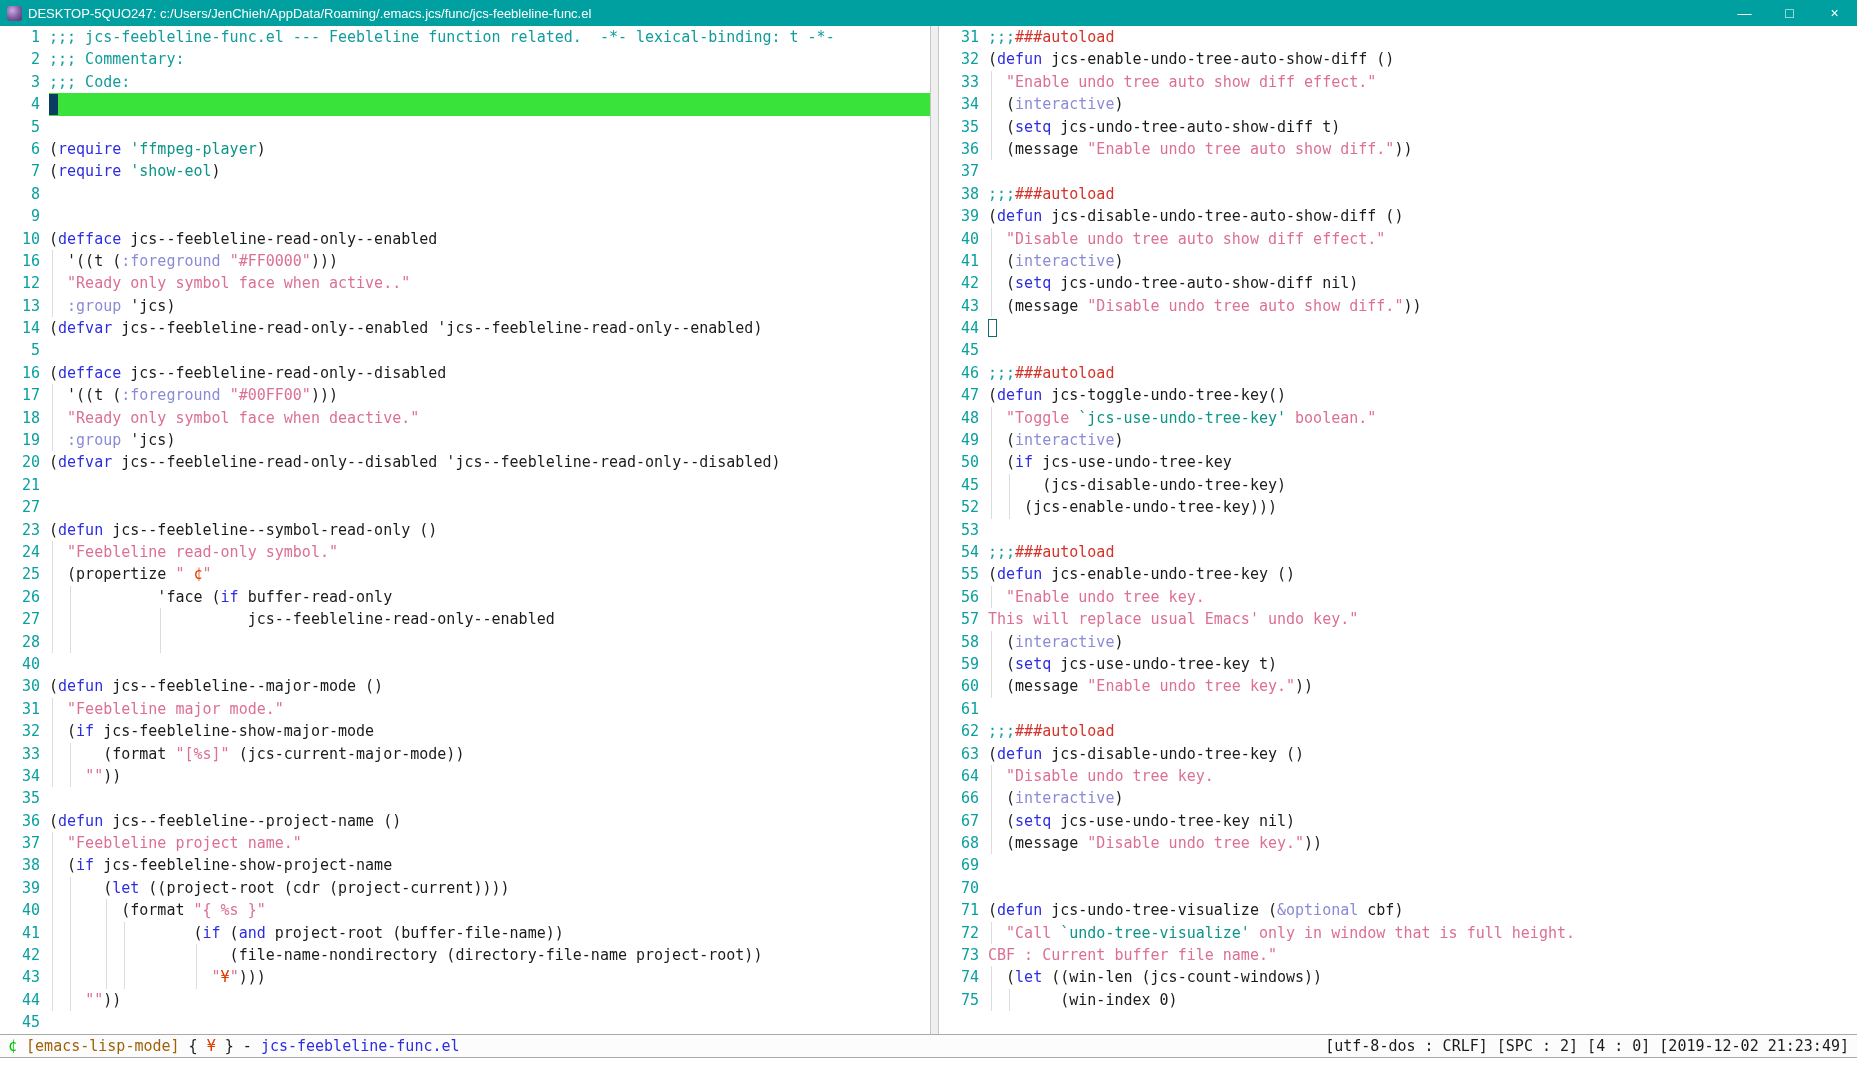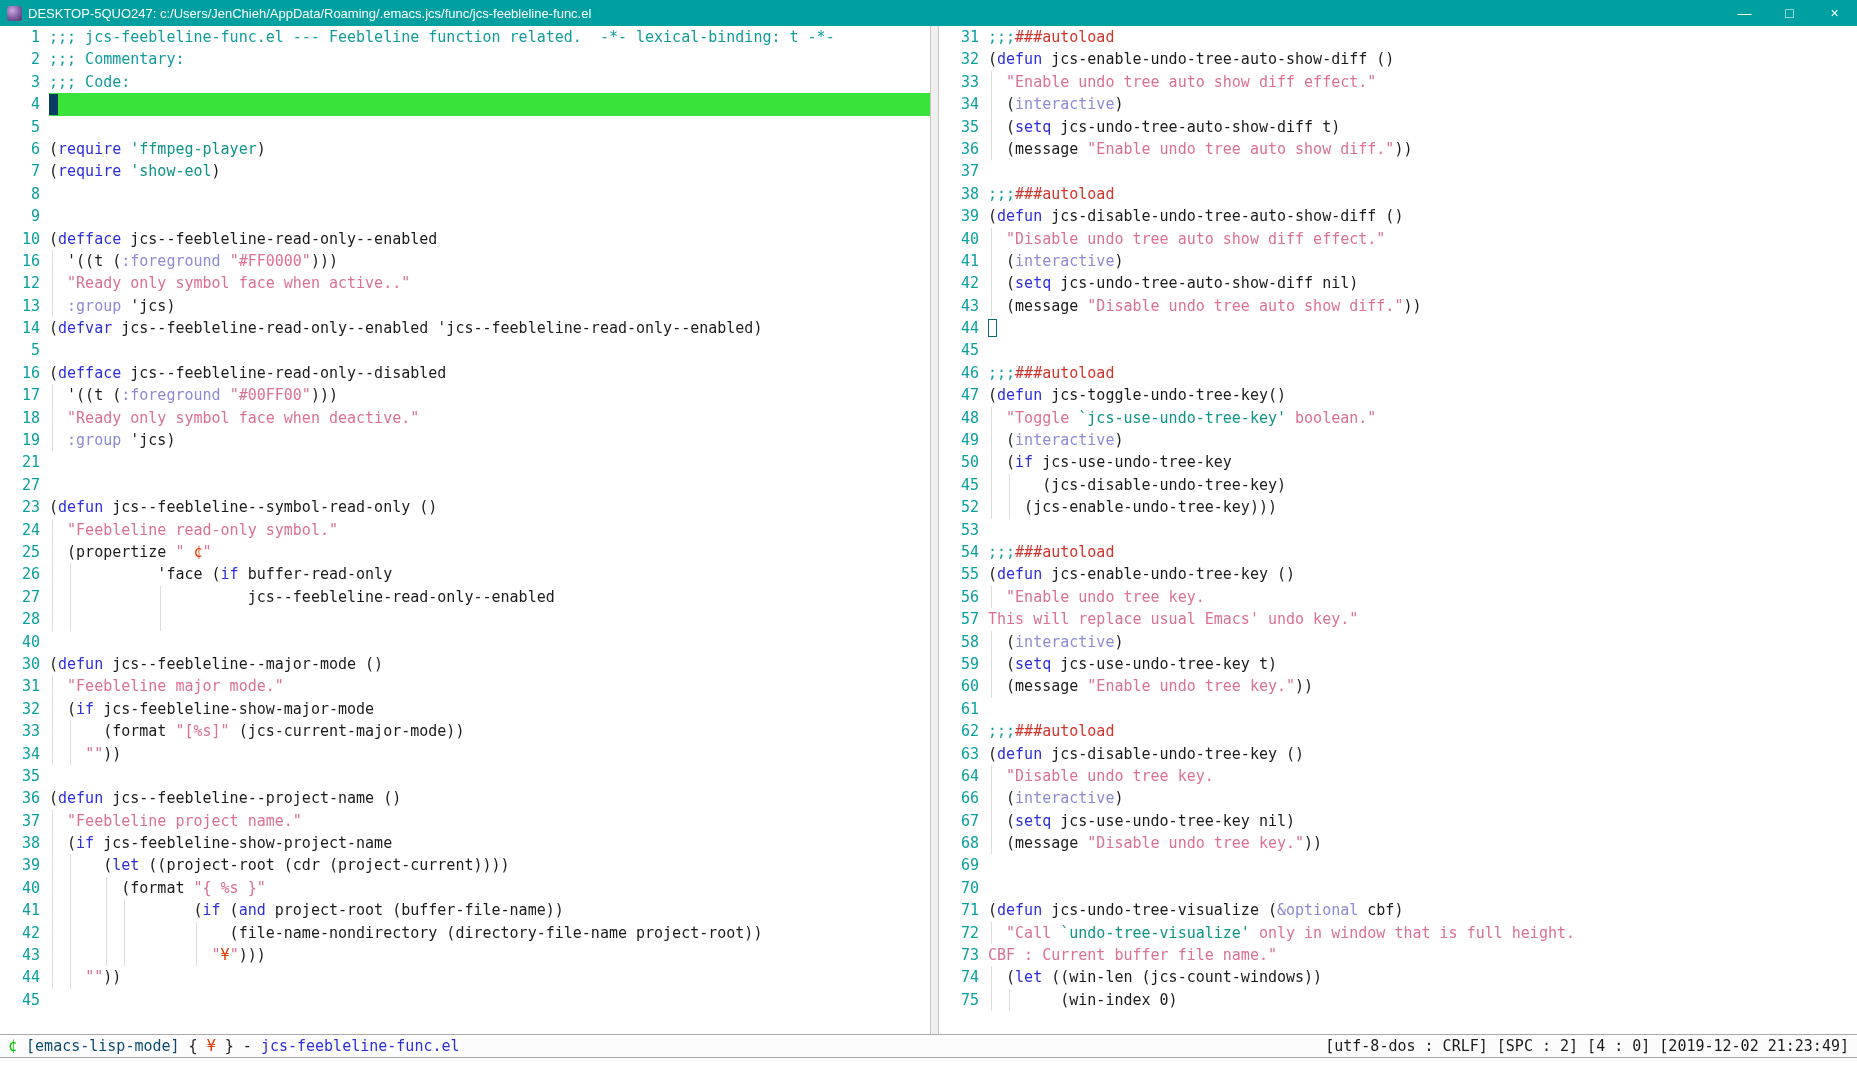--- a/index.html
+++ b/index.html
@@ -50,21 +50,21 @@
   .tk-sp{color:#e03c00;}
   
   .modeline{
     flex:0 0 24px;display:flex;align-items:center;background:#fcfcfc;
     border-top:1px solid #a9a9a9;border-bottom:1px solid #a9a9a9;
     font-size:15px;padding:0 8px;white-space:pre;box-sizing:border-box;color:#1b1b1b;
   }
   .modeline-left{display:flex;white-space:pre;}
   .modeline-right{margin-left:auto;color:#1b1b1b;}
   .ml-green{color:#00c400;}
-  .ml-teal{color:#0c4a6e;}
+  .ml-teal{color:#a16207;}
   .ml-red{color:#e03c00;}
   .ml-blue{color:#2d2de0;}
   
   .minibuffer{flex:1 1 auto;background:#fff;}
 </style>
 </head>
 <body>
 
 <div class="frame">
 
@@ -92,20 +92,21 @@
         <div class="code-line"><span class="gutter">10</span><span class="content"><span class="linetext"><span class="tk-d">(</span><span class="tk-kw">defface</span><span class="tk-d"> jcs--feebleline-read-only--enabled</span></span></span></div>
         <div class="code-line"><span class="gutter">16</span><span class="content"><i class="guide" style="left: calc(0ch + 3px);"></i><span class="linetext"><span class="tk-d">  '((t (</span><span class="tk-bi">:foreground</span><span class="tk-d"> </span><span class="tk-st">"#FF0000"</span><span class="tk-d">)))</span></span></span></div>
         <div class="code-line"><span class="gutter">12</span><span class="content"><i class="guide" style="left: calc(0ch + 3px);"></i><span class="linetext"><span class="tk-d">  </span><span class="tk-st">"Ready only symbol face when active.."</span></span></span></div>
         <div class="code-line"><span class="gutter">13</span><span class="content"><i class="guide" style="left: calc(0ch + 3px);"></i><span class="linetext"><span class="tk-d">  </span><span class="tk-bi">:group</span><span class="tk-d"> 'jcs)</span></span></span></div>
         <div class="code-line"><span class="gutter">14</span><span class="content"><span class="linetext"><span class="tk-d">(</span><span class="tk-kw">defvar</span><span class="tk-d"> jcs--feebleline-read-only--enabled 'jcs--feebleline-read-only--enabled)</span></span></span></div>
         <div class="code-line"><span class="gutter">5</span><span class="content"><span class="linetext"></span></span></div>
         <div class="code-line"><span class="gutter">16</span><span class="content"><span class="linetext"><span class="tk-d">(</span><span class="tk-kw">defface</span><span class="tk-d"> jcs--feebleline-read-only--disabled</span></span></span></div>
         <div class="code-line"><span class="gutter">17</span><span class="content"><i class="guide" style="left: calc(0ch + 3px);"></i><span class="linetext"><span class="tk-d">  '((t (</span><span class="tk-bi">:foreground</span><span class="tk-d"> </span><span class="tk-st">"#00FF00"</span><span class="tk-d">)))</span></span></span></div>
         <div class="code-line"><span class="gutter">18</span><span class="content"><i class="guide" style="left: calc(0ch + 3px);"></i><span class="linetext"><span class="tk-d">  </span><span class="tk-st">"Ready only symbol face when deactive."</span></span></span></div>
         <div class="code-line"><span class="gutter">19</span><span class="content"><i class="guide" style="left: calc(0ch + 3px);"></i><span class="linetext"><span class="tk-d">  </span><span class="tk-bi">:group</span><span class="tk-d"> 'jcs)</span></span></span></div>
+        <div class="code-line"><span class="gutter">20</span><span class="content"><span class="linetext"><span class="tk-d">(</span><span class="tk-kw">defvar</span><span class="tk-d"> jcs--feebleline-read-only--disabled 'jcs--feebleline-read-only--disabled)</span></span></span></div>
         <div class="code-line"><span class="gutter">21</span><span class="content"><span class="linetext"></span></span></div>
         <div class="code-line"><span class="gutter">27</span><span class="content"><span class="linetext"></span></span></div>
         <div class="code-line"><span class="gutter">23</span><span class="content"><span class="linetext"><span class="tk-d">(</span><span class="tk-kw">defun</span><span class="tk-d"> jcs--feebleline--symbol-read-only ()</span></span></span></div>
         <div class="code-line"><span class="gutter">24</span><span class="content"><i class="guide" style="left: calc(0ch + 3px);"></i><span class="linetext"><span class="tk-d">  </span><span class="tk-st">"Feebleline read-only symbol."</span></span></span></div>
         <div class="code-line"><span class="gutter">25</span><span class="content"><i class="guide" style="left: calc(0ch + 3px);"></i><span class="linetext"><span class="tk-d">  (propertize </span><span class="tk-st">" </span><span class="tk-sp">¢</span><span class="tk-st">"</span></span></span></div>
         <div class="code-line"><span class="gutter">26</span><span class="content"><i class="guide" style="left: calc(0ch + 3px);"></i><i class="guide" style="left: calc(2ch + 3px);"></i><span class="linetext"><span class="tk-d">            'face (</span><span class="tk-kw">if</span><span class="tk-d"> buffer-read-only</span></span></span></div>
         <div class="code-line"><span class="gutter">27</span><span class="content"><i class="guide" style="left: calc(0ch + 3px);"></i><i class="guide" style="left: calc(2ch + 3px);"></i><i class="guide" style="left: calc(12ch + 3px);"></i><span class="linetext"><span class="tk-d">                      jcs--feebleline-read-only--enabled</span></span></span></div>
         <div class="code-line"><span class="gutter">28</span><span class="content"><i class="guide" style="left: calc(0ch + 3px);"></i><i class="guide" style="left: calc(2ch + 3px);"></i><i class="guide" style="left: calc(12ch + 3px);"></i></span></div>
         <div class="code-line"><span class="gutter">40</span><span class="content"><span class="linetext"></span></span></div>
         <div class="code-line"><span class="gutter">30</span><span class="content"><span class="linetext"><span class="tk-d">(</span><span class="tk-kw">defun</span><span class="tk-d"> jcs--feebleline--major-mode ()</span></span></span></div>

